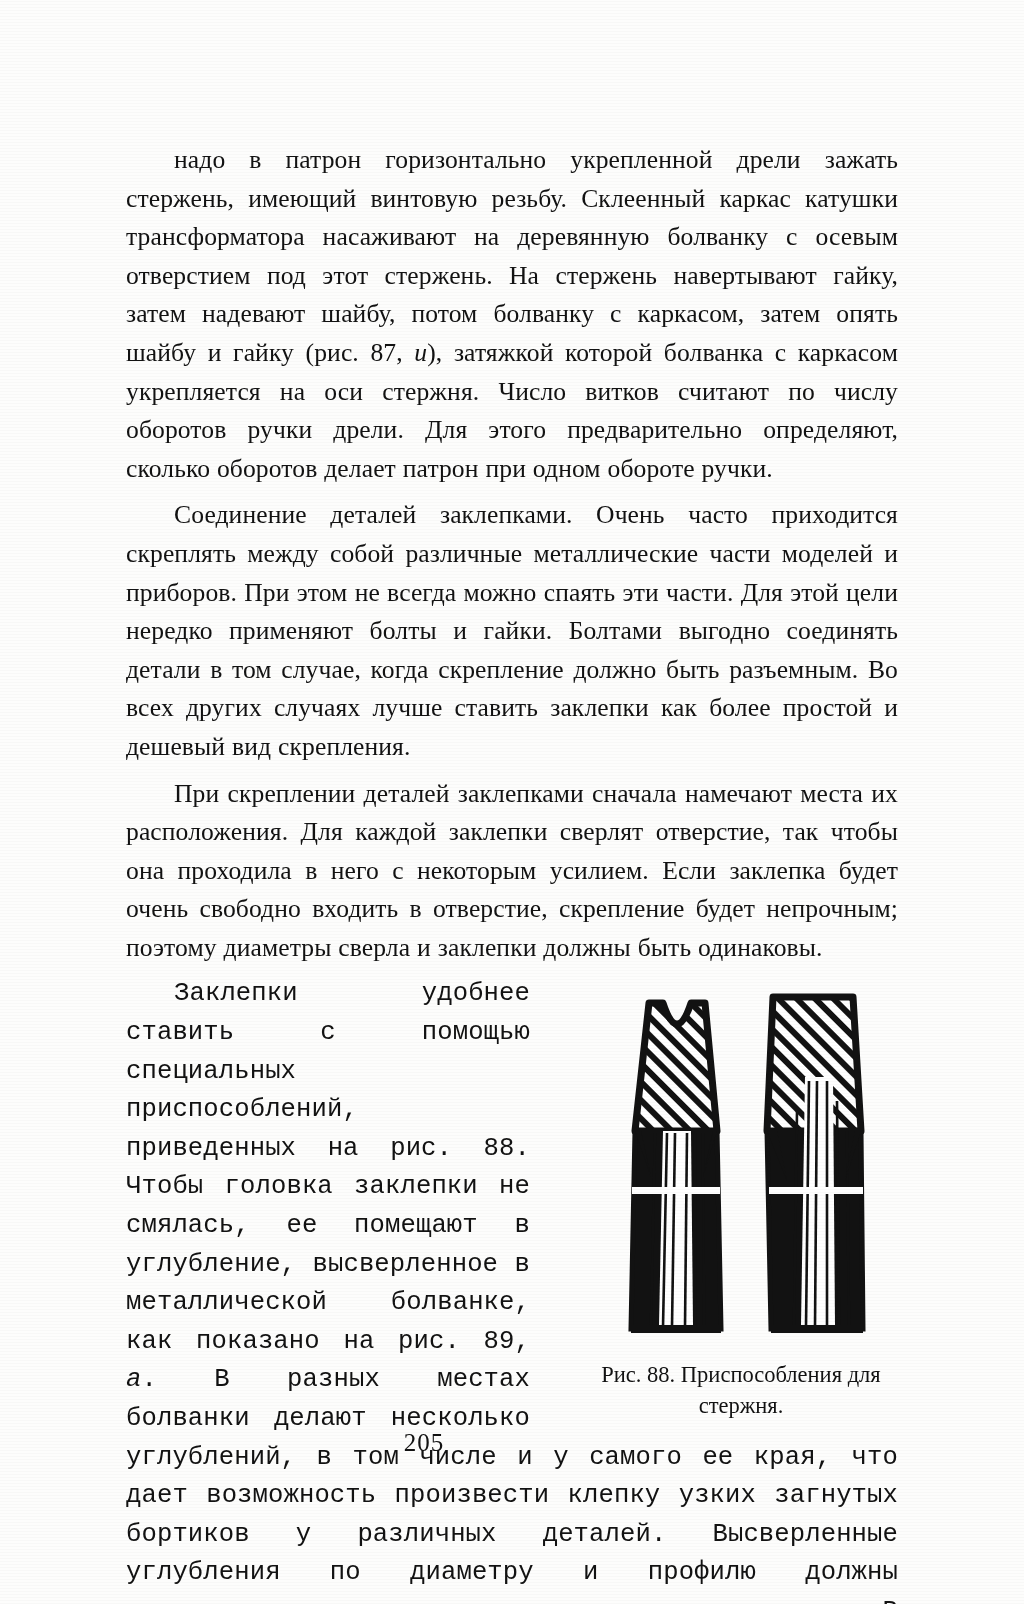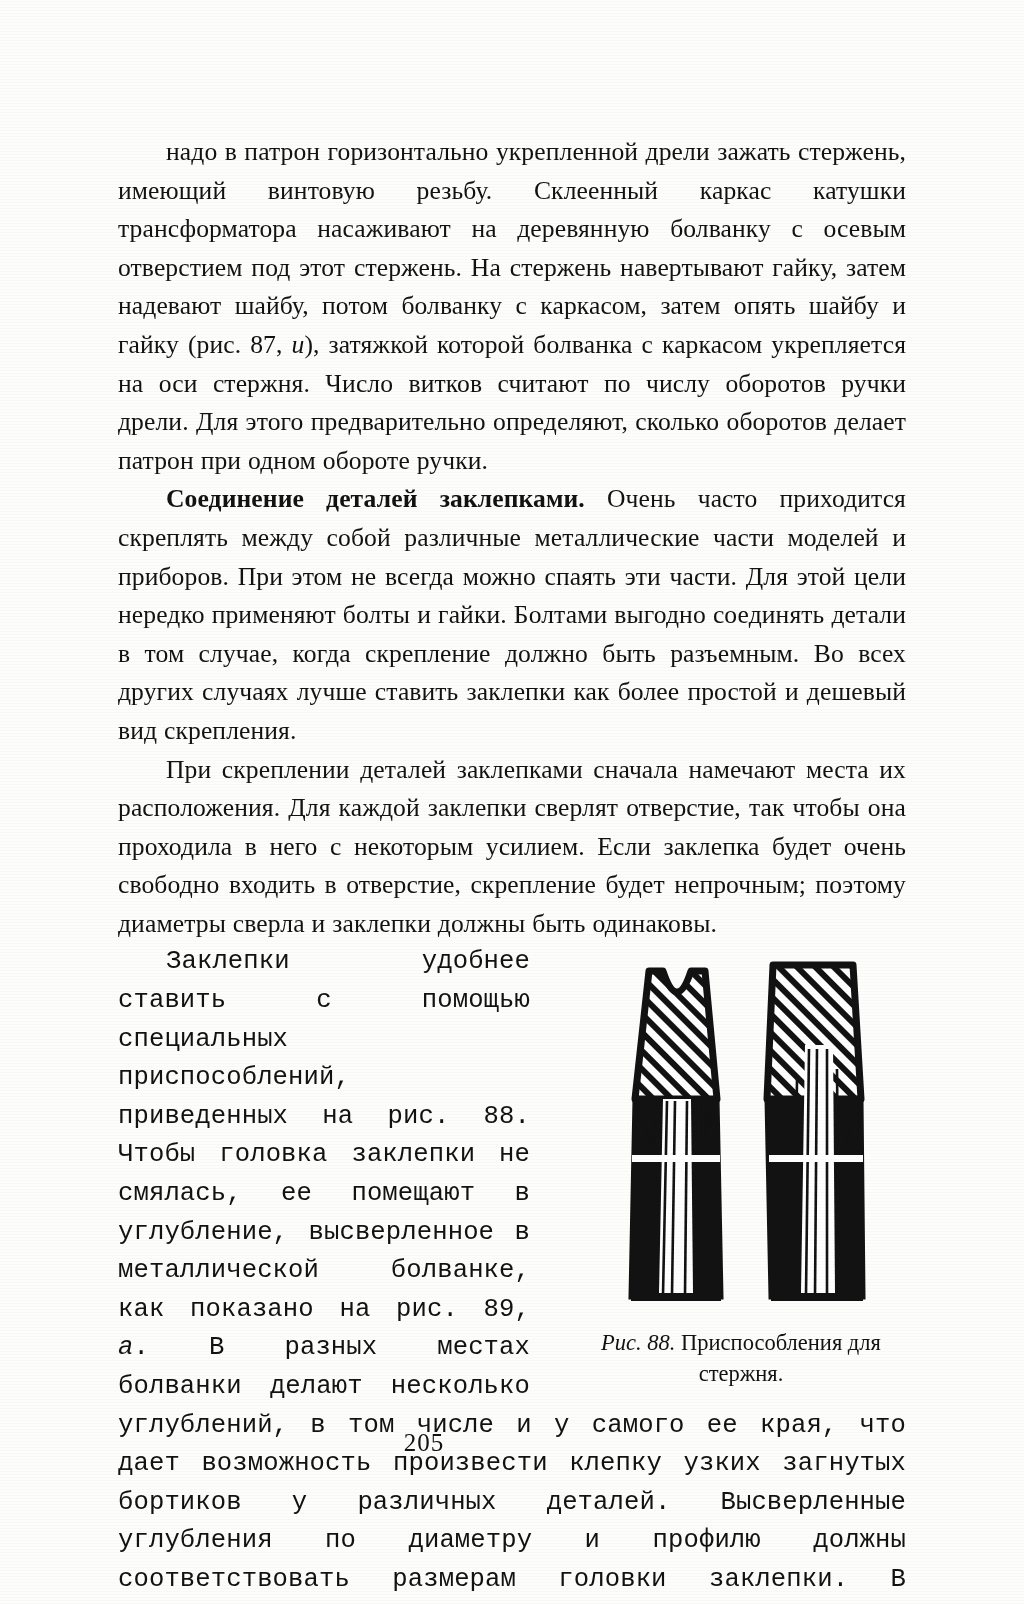--- a/index.html
+++ b/index.html
@@ -25,32 +25,32 @@
   }
 
   .textblock {
     position: absolute;
     left: 118px;
     top: 133px;
     width: 788px;
   }
 
   p {
-    margin: 0;
+    margin: 8px;
     font-size: 25.6px;
     line-height: 38.6px;
     text-align: justify;
     text-justify: inter-word;
     letter-spacing: 0.1px;
     word-spacing: 0.4px;
     -webkit-font-smoothing: none;
   }
   p.indent { text-indent: 48px; }
 
-  b.lead { font-weight: bold; }
+  b.lead { font-weight: normal; }
   i.it   { font-style: italic; }
 
   
   .wrap-zone {
     position: relative;
   }
   .figure-float {
     float: right;
     width: 330px;
     margin: 6px 0 0 46px;
@@ -65,21 +65,21 @@
   .figure-caption {
     margin: 16px 0 0 0;
     width: 300px;
     margin-left: auto;
     margin-right: auto;
     font-size: 22.5px;
     line-height: 31px;
     text-align: center;
     text-indent: 0;
   }
-  .figure-caption .cap-num { font-style: italic; }
+  .figure-caption .cap-num { }
 
   .narrow-col p { text-align: justify; font-family: Liberation Mono, monospace; }
 
   .folio {
     position: absolute;
     left: 0;
     top: 1429px;
     width: 848px;
     text-align: center;
     font-size: 25px;

